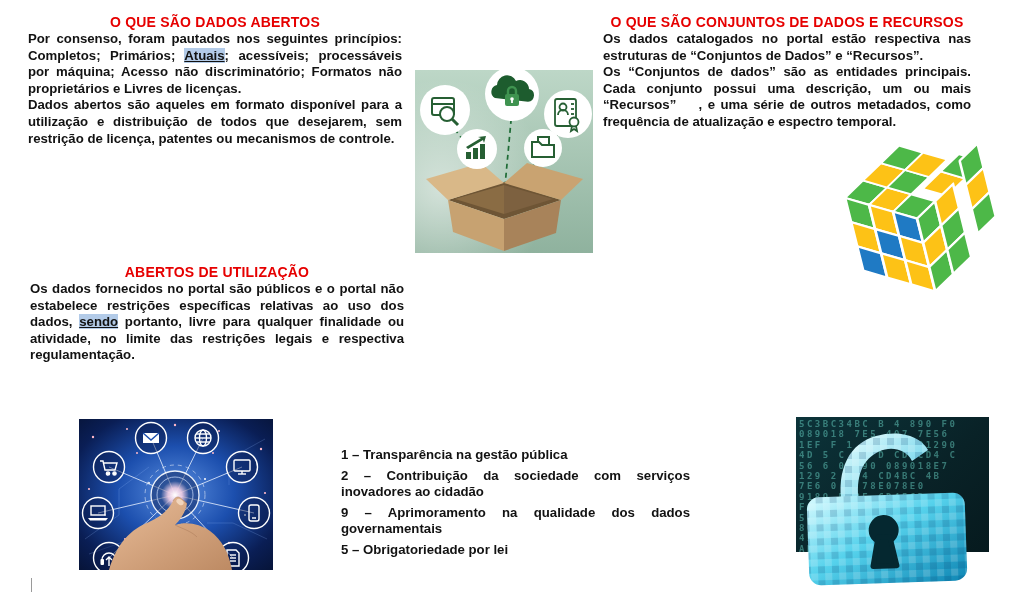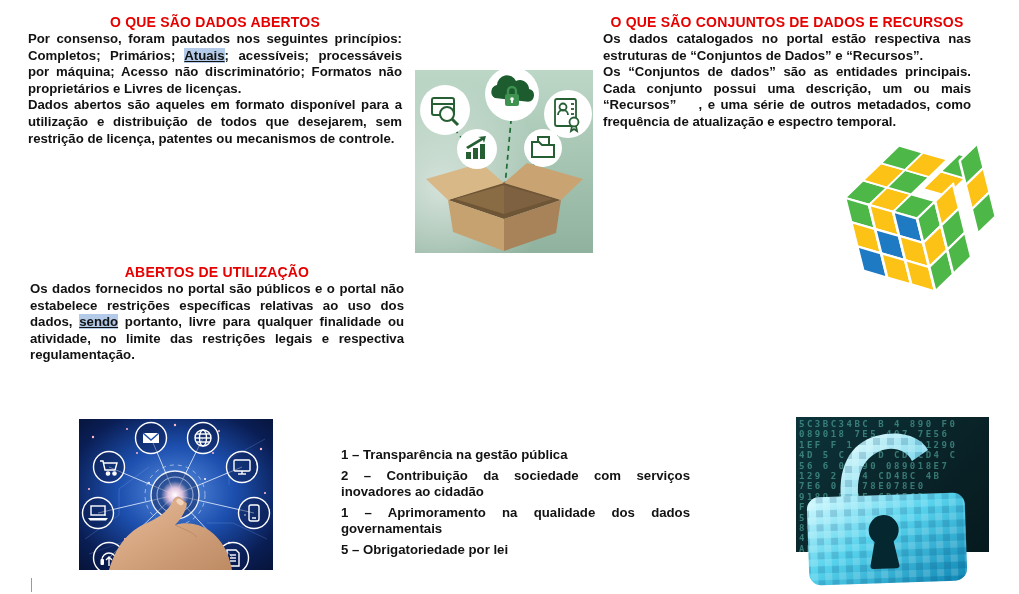--- a/index.html
+++ b/index.html
@@ -45,21 +45,21 @@
     <h2>ABERTOS DE UTILIZAÇÃO</h2>
     <p><span>Os dados fornecidos no portal são públicos e o portal não estabelece restrições específicas relativas ao uso dos dados, </span><span class="hl">sendo</span><span> portanto, livre para qualquer finalidade ou atividade, no limite das restrições legais e respectiva regulamentação.</span></p>
   </section>
 
   <section style="left:632px;top:299px;width:364px;">
   </section>
 
   <section class="list" style="left:337px;top:443px;width:357px;">
     <p>1 – Transparência na gestão pública</p>
     <p>2 – Contribuição da sociedade com serviços inovadores ao cidadão</p>
-    <p>1 – Aprimoramento na qualidade dos dados governamentais</p>
+    <p>9 – Aprimoramento na qualidade dos dados governamentais</p>
     <p>5 – Obrigatoriedade por lei</p>
   </section>
 
   <div class="pic" id="pic-box">
     <svg width="178" height="183" viewBox="0 0 178 183">
       <defs>
         <linearGradient id="gbg" x1="0" y1="0" x2="0" y2="1">
           <stop offset="0" stop-color="#bdd7c7"></stop>
             <stop offset="1" stop-color="#8fb29e"></stop>
         </linearGradient>

